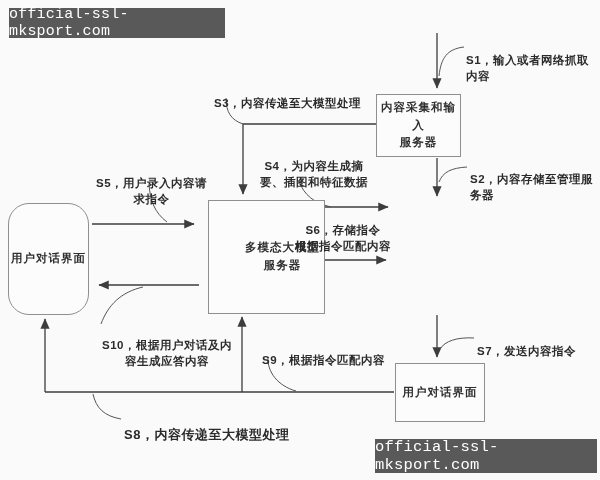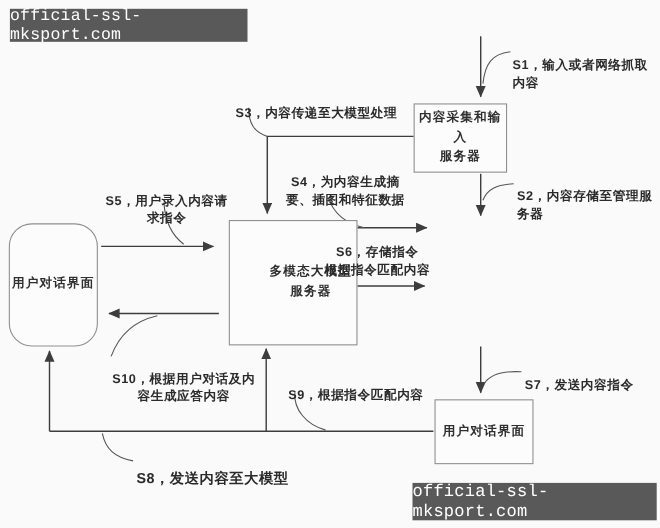--- a/index.html
+++ b/index.html
@@ -104,21 +104,21 @@
   <div class="step" id="step-s1">S1，输入或者网络抓取内容</div>
   <div class="step" id="step-s2">S2，内容存储至管理服务器</div>
   <div class="step" id="step-s3">S3，内容传递至大模型处理</div>
   <div class="step" id="step-s4">S4，为内容生成摘
 要、插图和特征数据</div>
   <div class="step" id="step-s5">S5，用户录入内容请
 求指令</div>
   <div class="step" id="step-s6">S6，存储指令
 根据指令匹配内容</div>
   <div class="step" id="step-s7">S7，发送内容指令</div>
-  <div class="step" id="step-s8">S8，发送内容至大模型</div>
+  <div class="step" id="step-s8">S8，内容传递至大模型处理</div>
   <div class="step" id="step-s9">S9，根据指令匹配内容</div>
   <div class="step" id="step-s10">S10，根据用户对话及内
 容生成应答内容</div>
 
   <div class="watermark" id="wm-top">
     <span>official-ssl-mksport.com</span>
   </div>
   <div class="watermark" id="wm-bottom">
     <span>official-ssl-mksport.com</span>
   </div>

